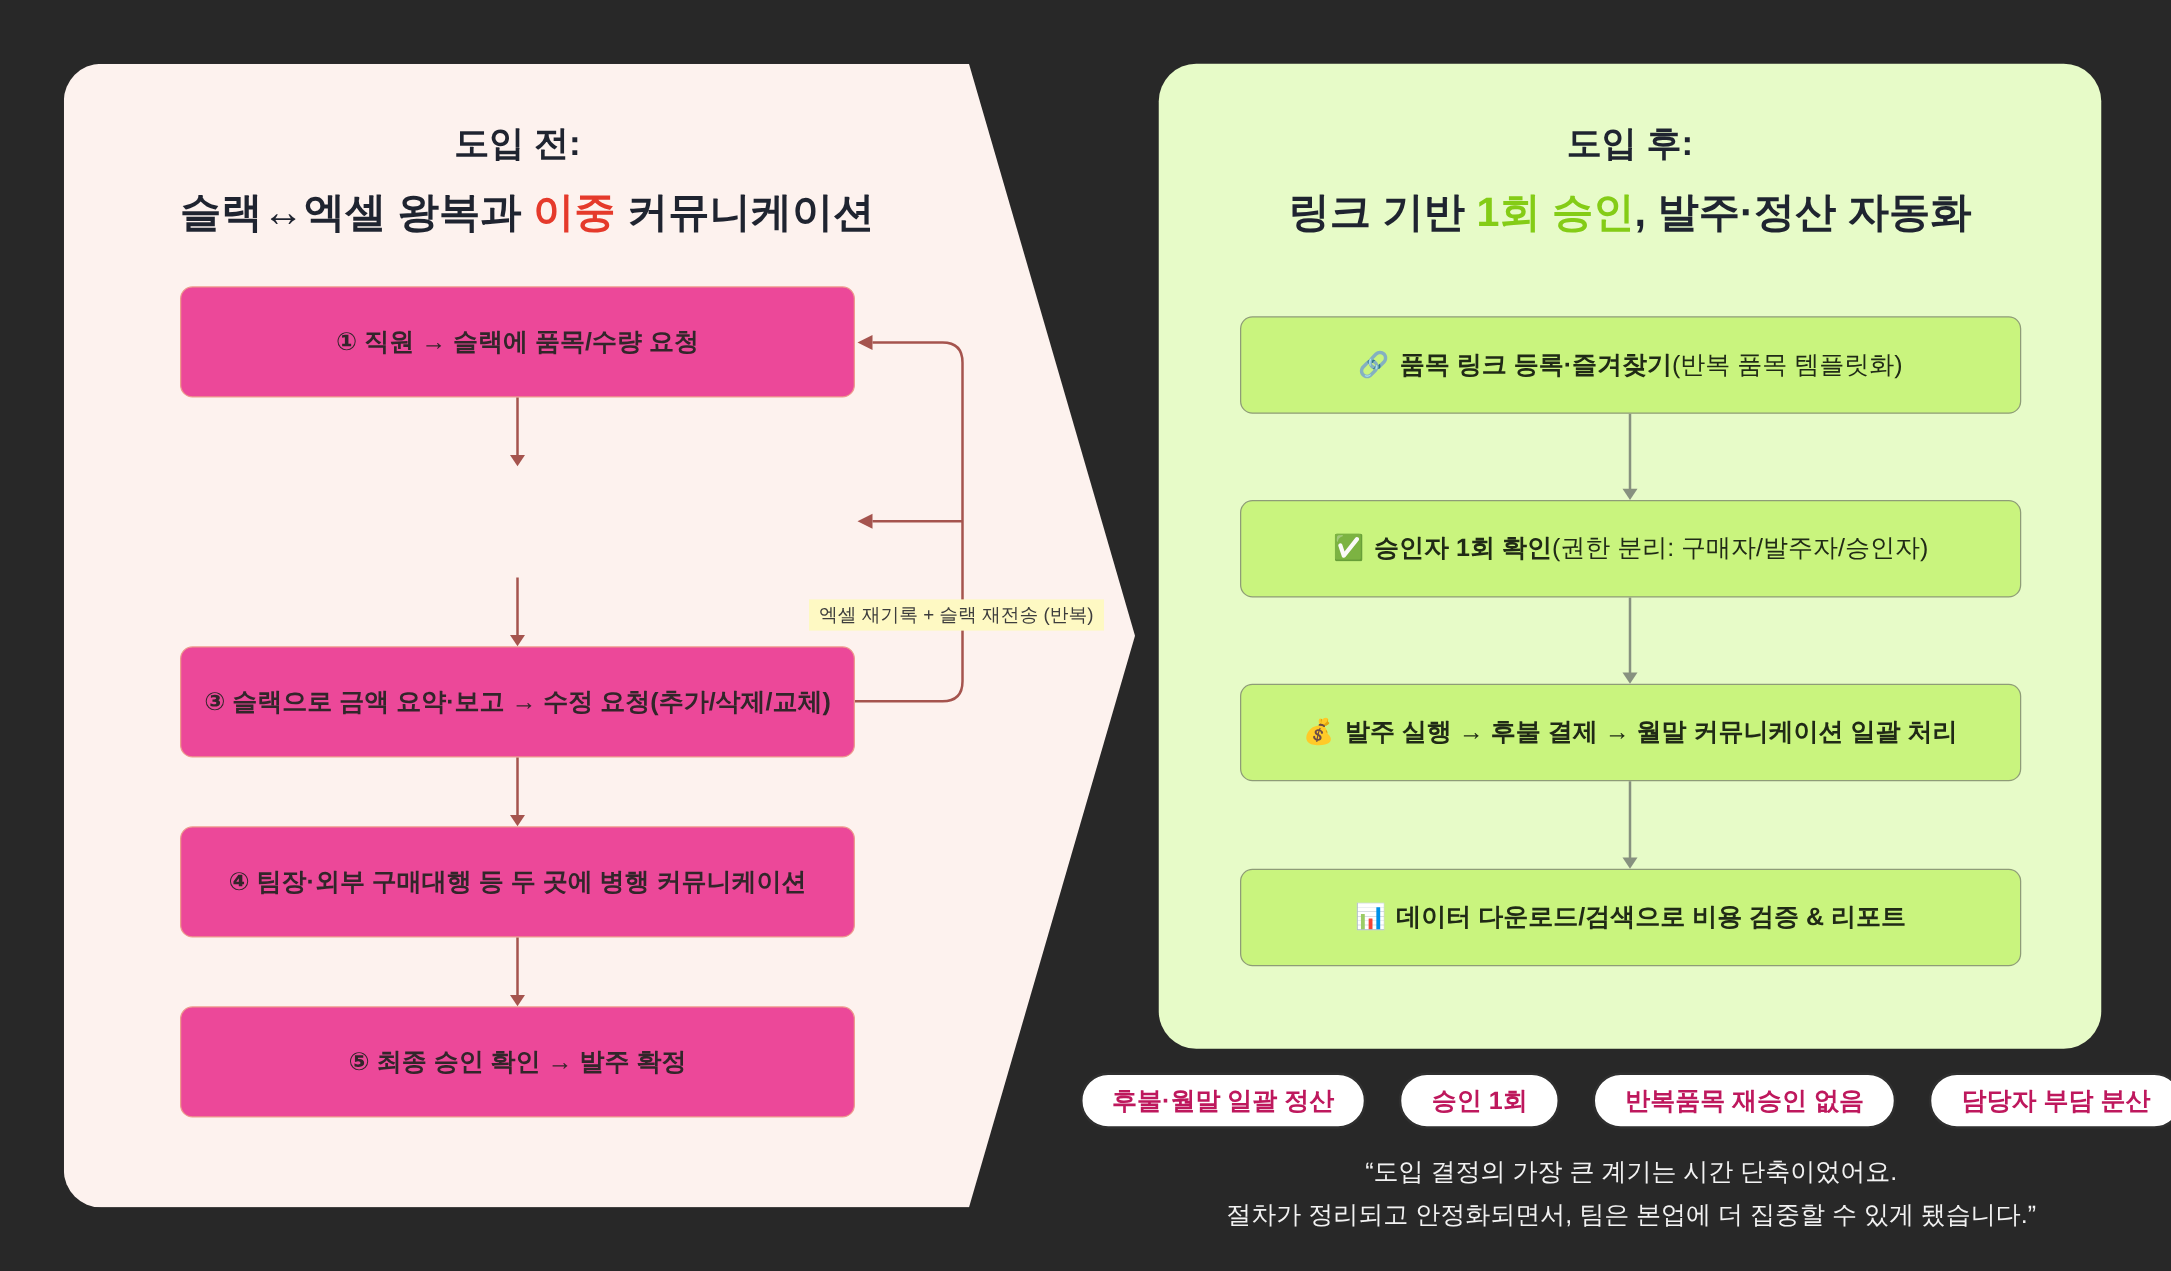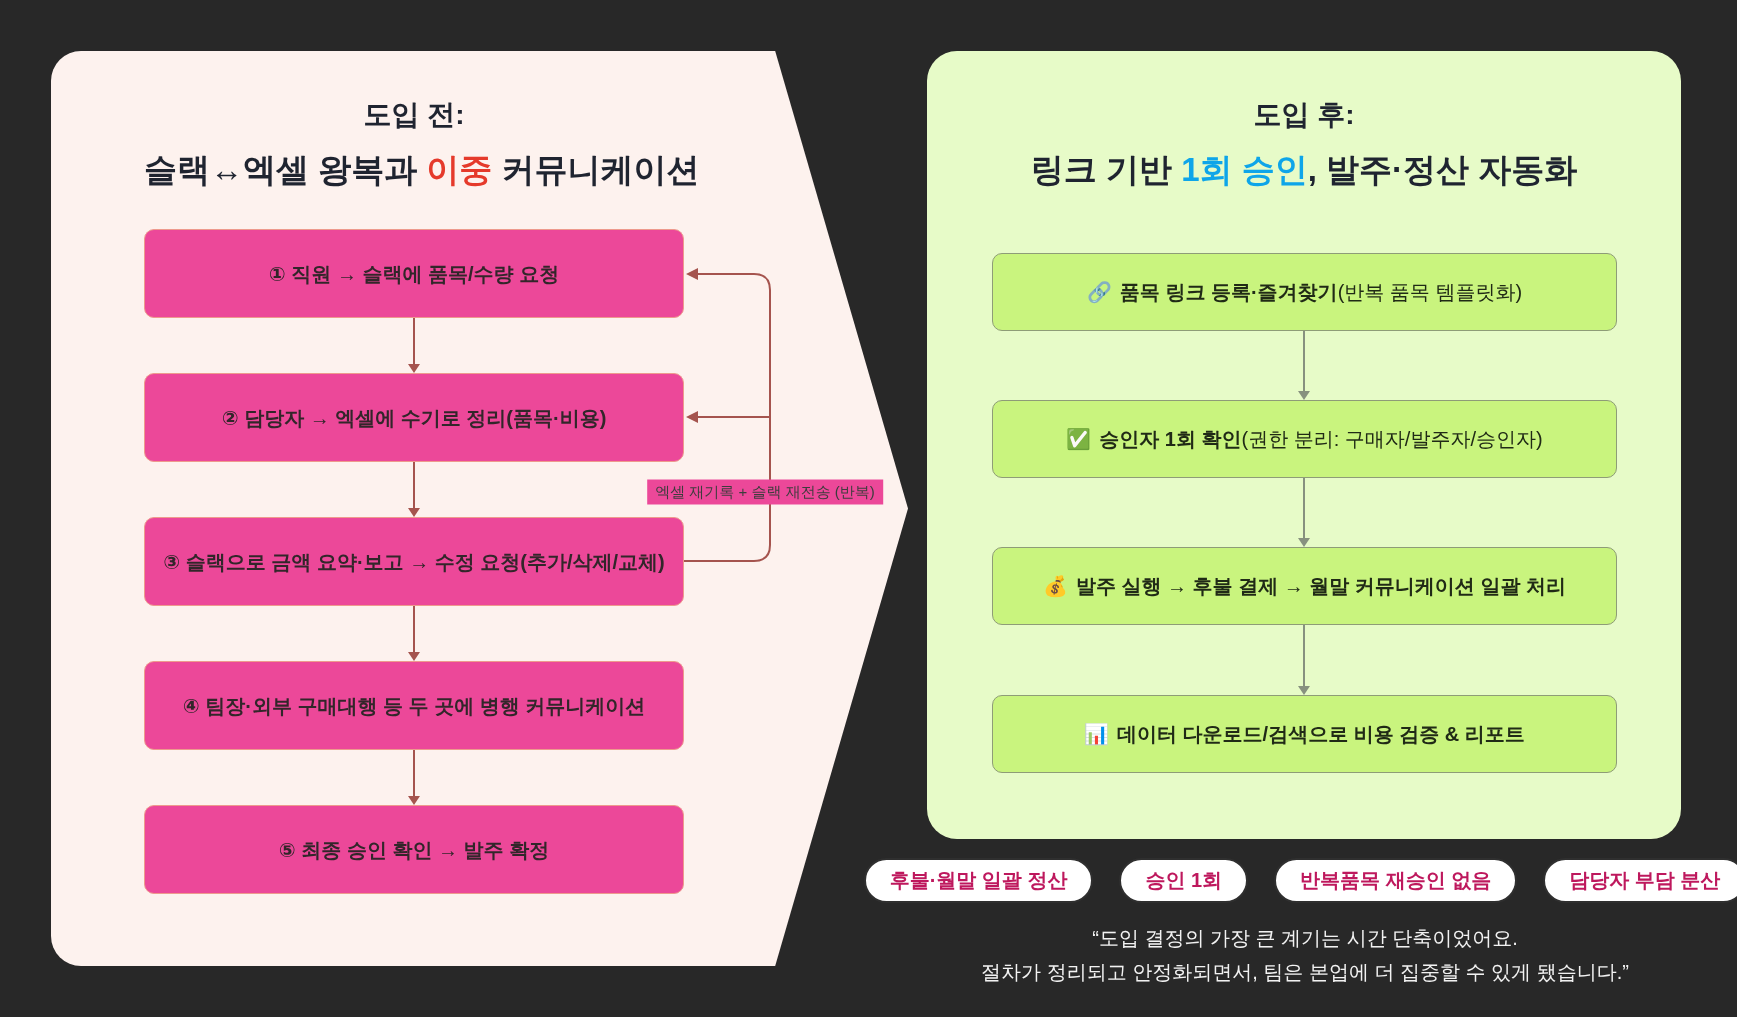--- a/index.html
+++ b/index.html
@@ -18,21 +18,21 @@
     background: #e7fbc8; border-radius: 30px; z-index: 1;
   }
 
   
   .panel-title { position: absolute; text-align: center; z-index: 3; white-space: nowrap; }
   .before-title { left: 144px; top: 97px; width: 540px; }
   .after-title  { left: 927px; top: 97px; width: 754px; }
   .title-line1 { font-size: 28px; font-weight: 800; color: #1f2430; line-height: 36px; }
   .title-line2 { font-size: 33px; font-weight: 800; color: #1f2430; line-height: 46px; margin-top: 14px; }
   .accent-red  { color: #e53a2b; }
-  .accent-blue { color: #0ea5e9; }
+  .accent-blue { color: #84cc16; }
 
   
   .pink-box {
     position: absolute; left: 144px; width: 540px; height: 89px; z-index: 3;
     background: #ec4899; border: 1px solid #ee9a8d; border-radius: 10px;
     display: flex; align-items: center; justify-content: center; text-align: center;
     font-size: 20px; font-weight: 700; color: #32262a; line-height: 1.3; padding: 0 16px;
   }
   .green-box {
     position: absolute; left: 992px; width: 625px; height: 78px; z-index: 3;
@@ -49,21 +49,21 @@
     content: ""; position: absolute; left: -5px; bottom: -8px; width: 0; height: 0;
     border-left: 6px solid transparent; border-right: 6px solid transparent; border-top: 9px solid;
   }
   .va.red  { background: #a5544e; }  .va.red::after  { border-top-color: #a5544e; }
   .va.gray { background: #87917f; }  .va.gray::after { border-top-color: #87917f; }
 
   
   .loop-svg { position: absolute; left: 0; top: 0; z-index: 2; pointer-events: none; }
   .loop-label {
     position: absolute; left: 765px; top: 492px; transform: translate(-50%, -50%);
-    background: #ec4899; padding: 3px 8px; font-size: 15px; color: #3d3d3d;
+    background: #fef9c3; padding: 3px 8px; font-size: 15px; color: #3d3d3d;
     z-index: 4; white-space: nowrap;
   }
 
   
   .badges {
     position: absolute; left: 860px; top: 858px; width: 890px; z-index: 3;
     display: flex; justify-content: center; gap: 26px;
   }
   .badge {
     height: 45px; padding: 0 24px; display: flex; align-items: center;
@@ -83,21 +83,20 @@
 <div class="stage">
 
   <div class="before-panel"></div>
 
   <div class="panel-title before-title">
     <div class="title-line1">도입 전:</div>
     <div class="title-line2"><span>슬랙↔엑셀 왕복과 </span><span class="accent-red">이중</span><span> 커뮤니케이션</span></div>
   </div>
 
   <div class="pink-box" style="top:229px">① 직원 → 슬랙에 품목/수량 요청</div>
-  <div class="pink-box" style="top:373px">② 담당자 → 엑셀에 수기로 정리(품목·비용)</div>
   <div class="pink-box" style="top:517px">③ 슬랙으로 금액 요약·보고 → 수정 요청(추가/삭제/교체)</div>
   <div class="pink-box" style="top:661px">④ 팀장·외부 구매대행 등 두 곳에 병행 커뮤니케이션</div>
   <div class="pink-box" style="top:805px">⑤ 최종 승인 확인 → 발주 확정</div>
 
   <div class="va red" style="left:413px; top:318px; height:47px"></div>
   <div class="va red" style="left:413px; top:462px; height:47px"></div>
   <div class="va red" style="left:413px; top:606px; height:47px"></div>
   <div class="va red" style="left:413px; top:750px; height:47px"></div>
 
   <svg class="loop-svg" width="1737" height="1017" viewBox="0 0 1737 1017">

